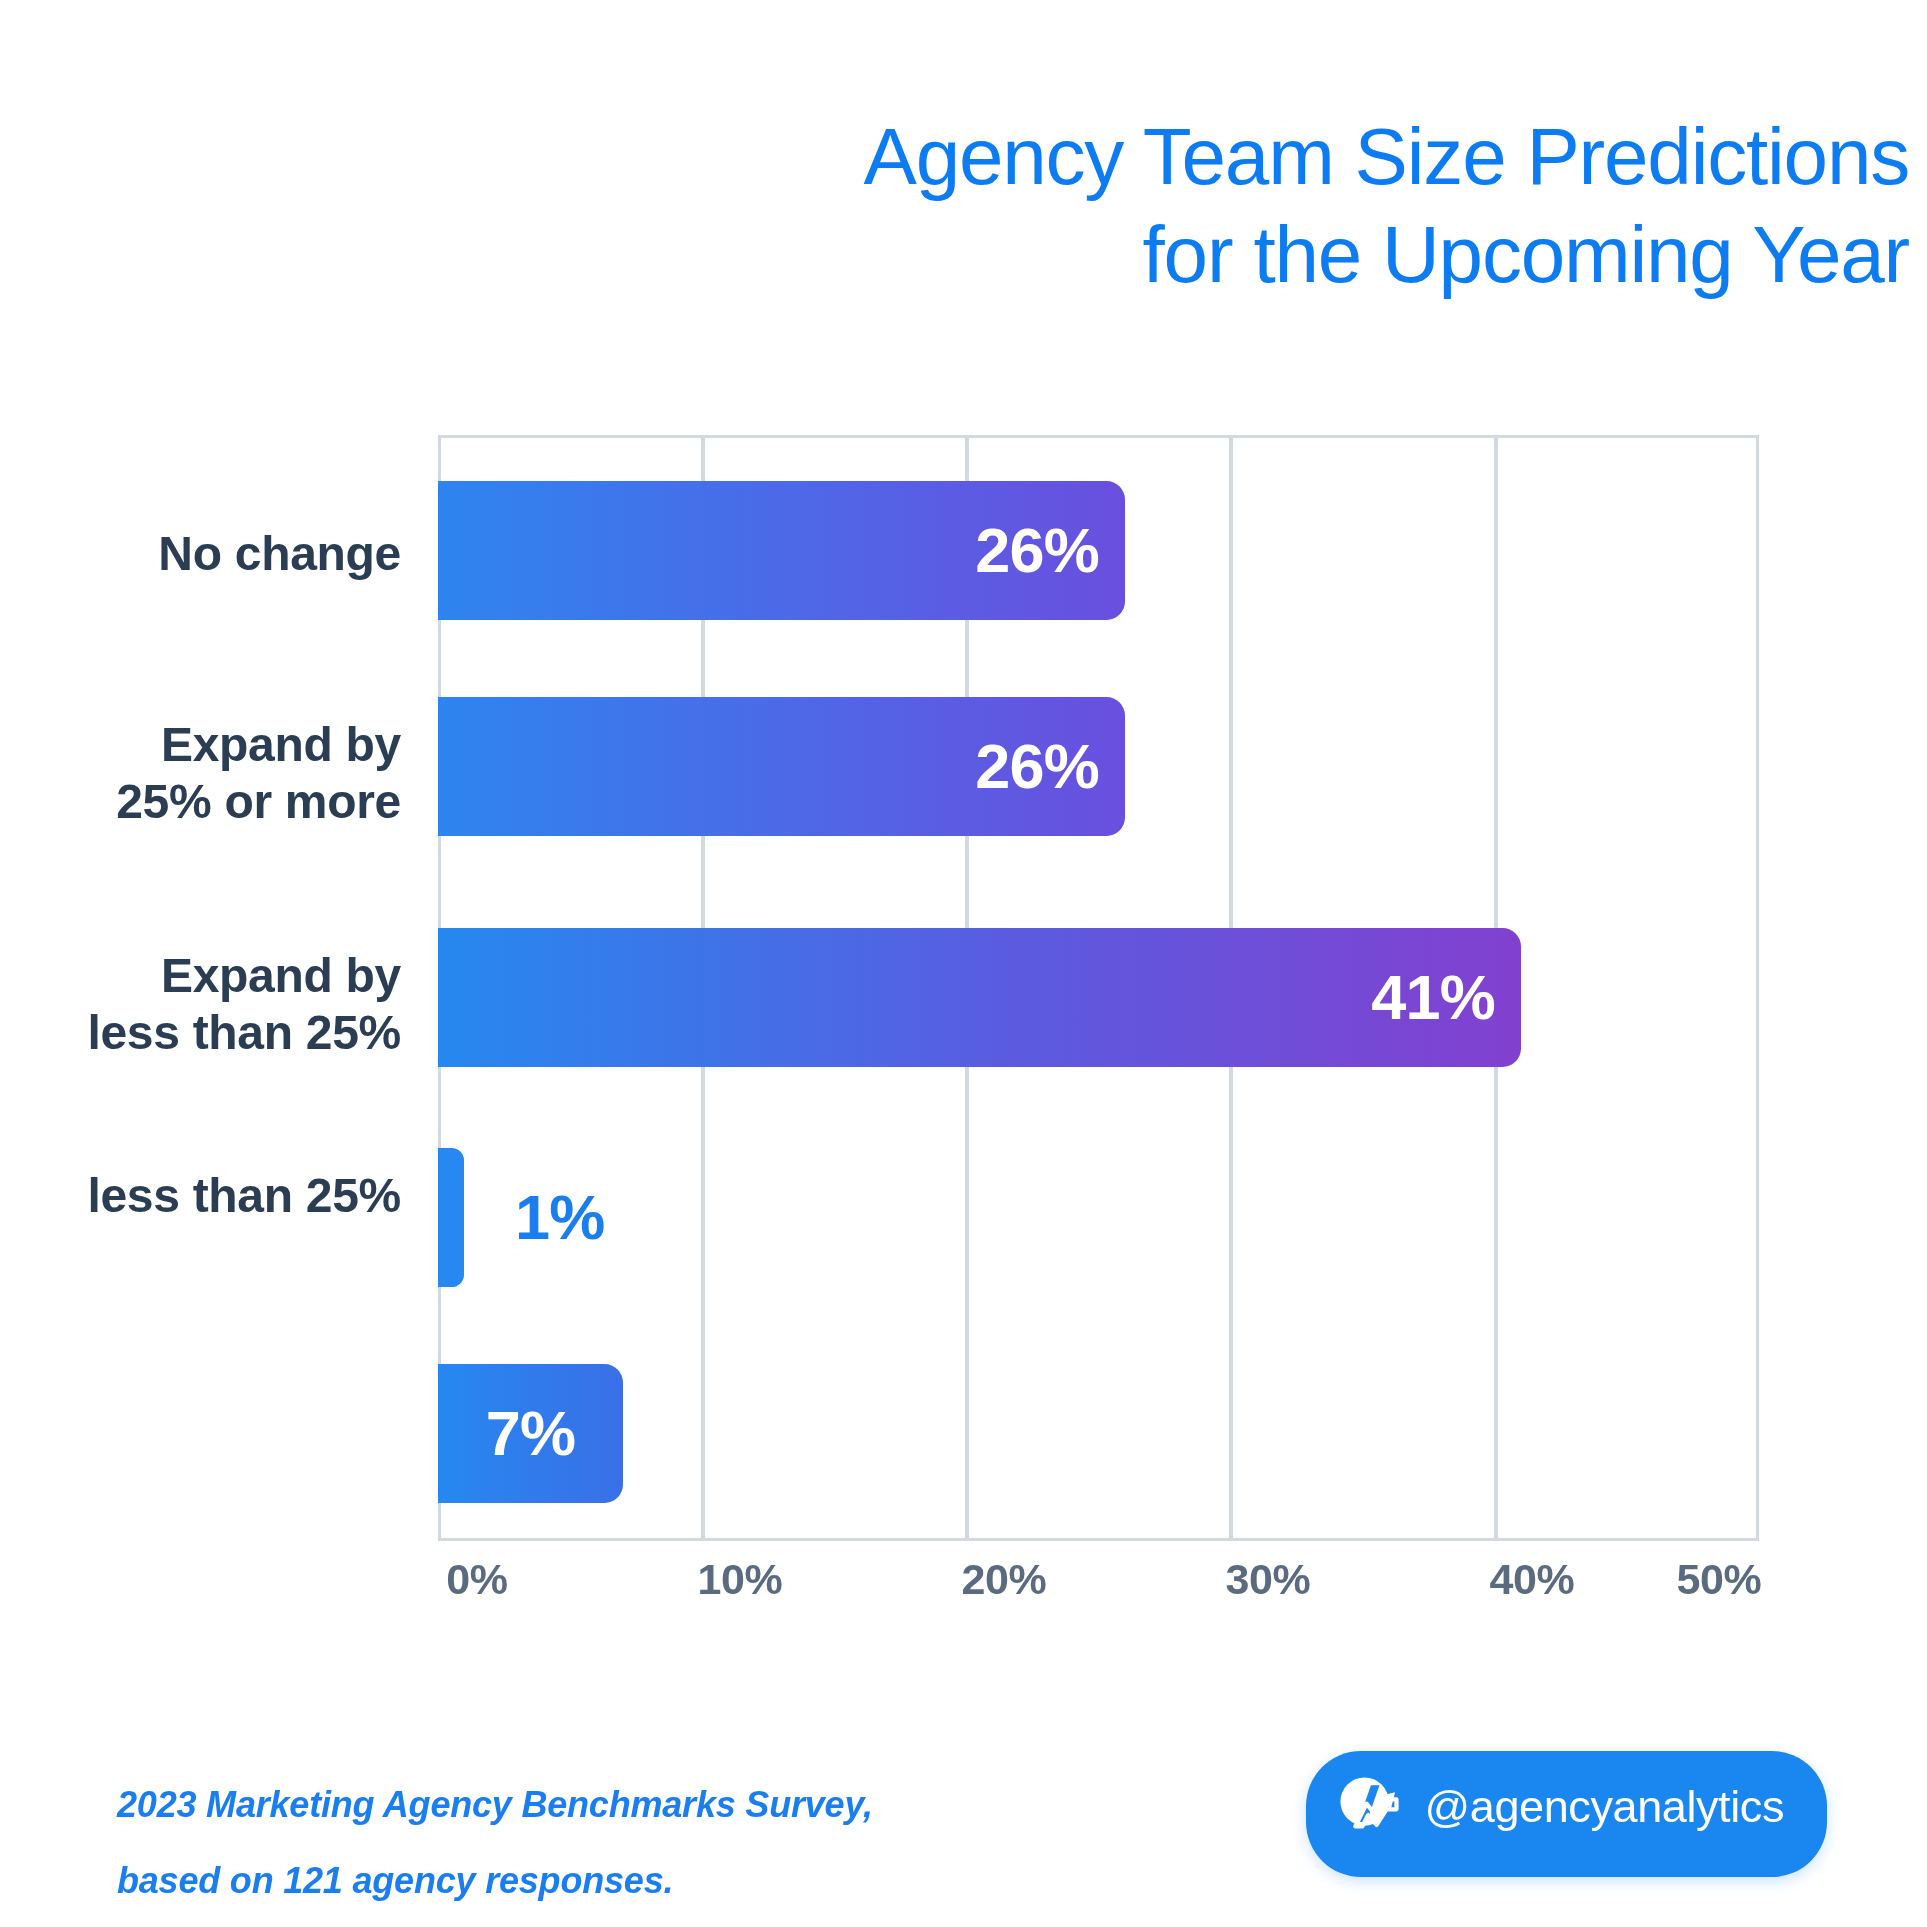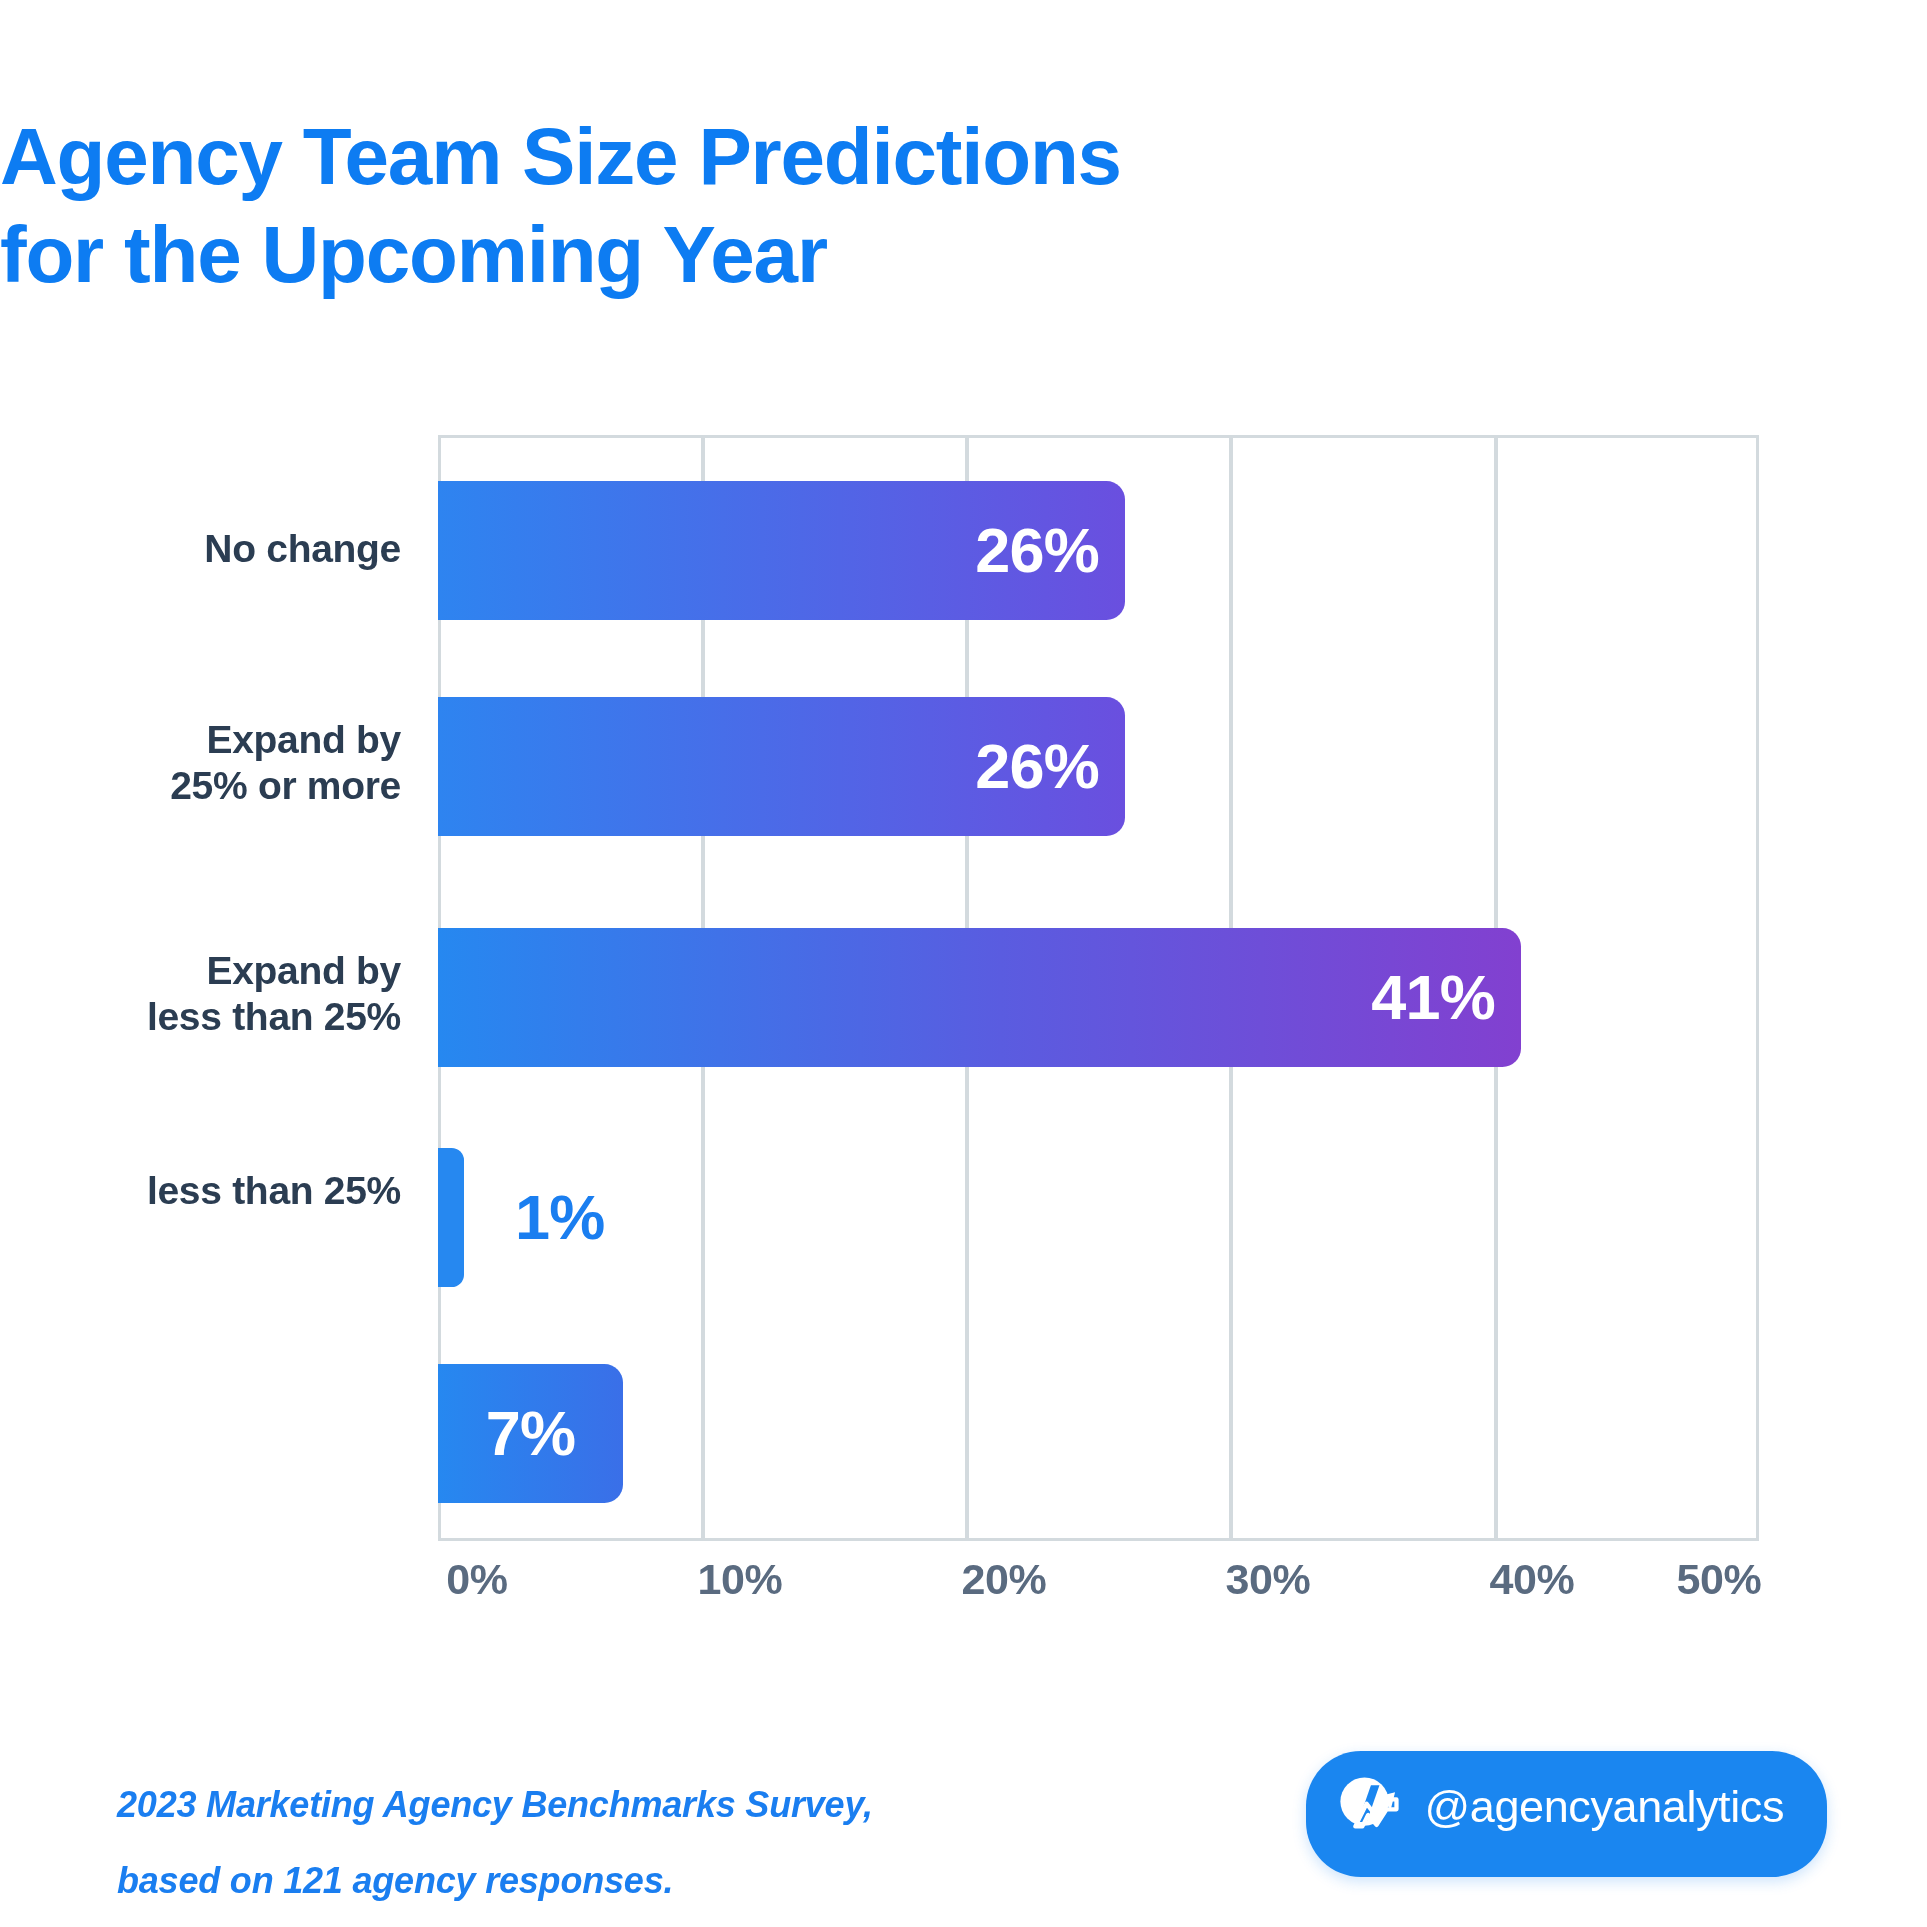--- a/index.html
+++ b/index.html
@@ -14,24 +14,24 @@
     overflow: hidden;
     position: relative;
   }
 
   
   #chart-title {
     position: absolute;
     left: 0;
     top: 108px;
     width: 1909px;
-    text-align: left;
+    text-align: right;
     color: #0d7cf2;
     font-size: 80px;
-    font-weight: bold;
+    font-weight: normal;
     line-height: 1.23;
     letter-spacing: -1.2px;
   }
   #chart-title .tline { display: block; }
 
   
   #plot-area {
     position: absolute;
     left: 438px;
     top: 435px;
@@ -100,21 +100,21 @@
     top: 435px;
     width: 401px;
     height: 1106px;
   }
   .cat-label {
     position: absolute;
     right: 0;
     width: 401px;
     text-align: right;
     color: #2b3d52;
-    font-size: 39px;
+    font-size: 48px;
     font-weight: bold;
     line-height: 1.18;
     letter-spacing: -0.3px;
   }
   .cat-label .l { display: block; }
 
   
   #xticks {
     position: absolute;
     left: 438px;

